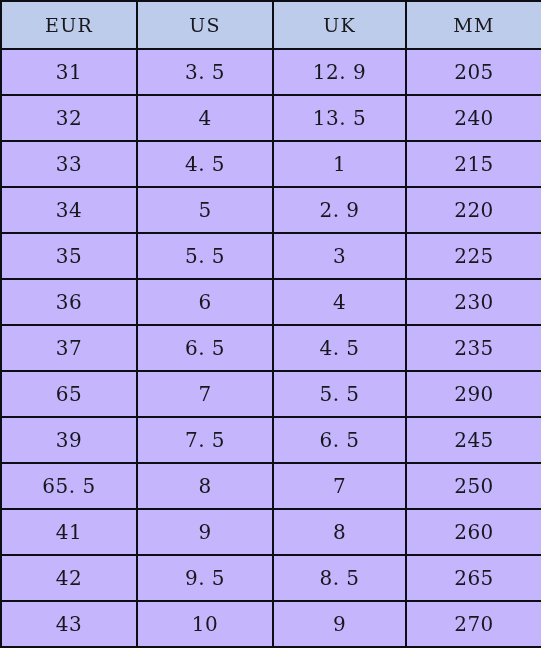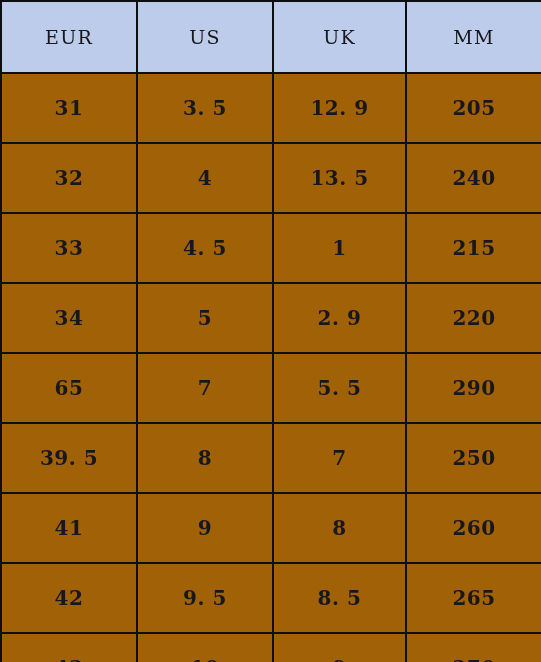--- a/index.html
+++ b/index.html
@@ -34,39 +34,39 @@
   table.size-table col.c-us  { width: 136px; }
   table.size-table col.c-uk  { width: 133px; }
   table.size-table col.c-mm  { width: 136px; }
 
   table.size-table th,
   table.size-table td {
     border: 2px solid #0d0d14;
     text-align: center;
     vertical-align: middle;
     color: #17171c;
-    padding: 12px;
+    padding: 0;
     margin: 0;
     overflow: hidden;
     white-space: nowrap;
   }
 
   table.size-table thead th {
     background: #bdccea;
     height: 46px;
     font-size: 19px;
     font-weight: normal;
     letter-spacing: 1.2px;
   }
 
   table.size-table tbody td {
-    background: #a16207;
+    background: #c4b5fd;
     height: 44px;
     font-size: 20px;
-    font-weight: bold;
+    font-weight: normal;
     letter-spacing: 0.5px;
   }
 </style>
 </head>
 <body>
 
 <div id="size-table-wrap">
   <table class="size-table">
     <colgroup>
       <col class="c-eur">
@@ -101,27 +101,51 @@
           <td>1</td>
           <td>215</td>
         </tr>
         <tr>
           <td>34</td>
           <td>5</td>
           <td>2. 9</td>
           <td>220</td>
         </tr>
         <tr>
+          <td>35</td>
+          <td>5. 5</td>
+          <td>3</td>
+          <td>225</td>
+        </tr>
+        <tr>
+          <td>36</td>
+          <td>6</td>
+          <td>4</td>
+          <td>230</td>
+        </tr>
+        <tr>
+          <td>37</td>
+          <td>6. 5</td>
+          <td>4. 5</td>
+          <td>235</td>
+        </tr>
+        <tr>
           <td>65</td>
           <td>7</td>
           <td>5. 5</td>
           <td>290</td>
         </tr>
         <tr>
-          <td>39. 5</td>
+          <td>39</td>
+          <td>7. 5</td>
+          <td>6. 5</td>
+          <td>245</td>
+        </tr>
+        <tr>
+          <td>65. 5</td>
           <td>8</td>
           <td>7</td>
           <td>250</td>
         </tr>
         <tr>
           <td>41</td>
           <td>9</td>
           <td>8</td>
           <td>260</td>
         </tr>

